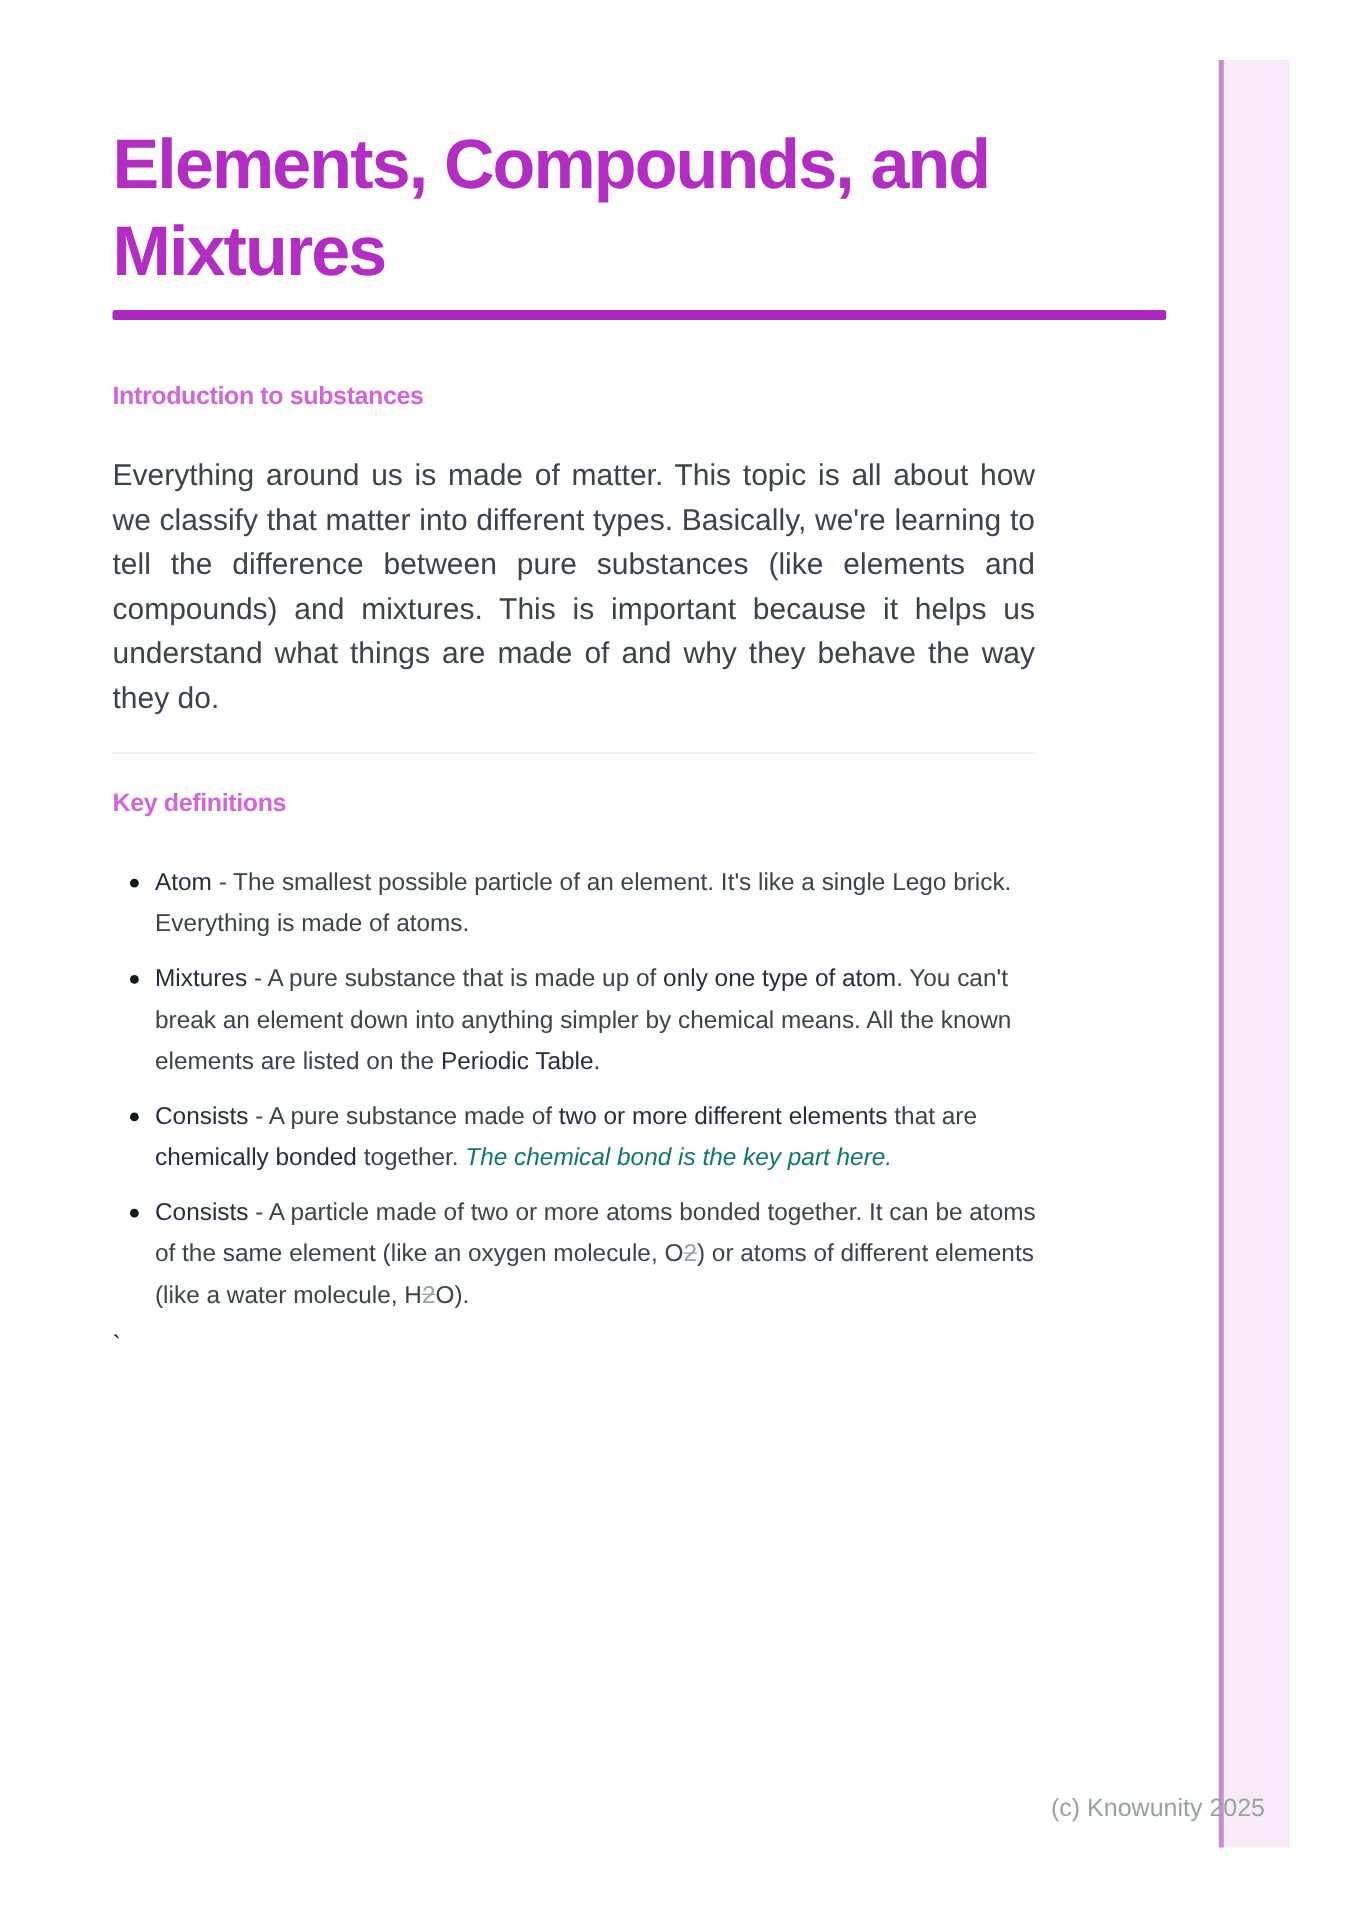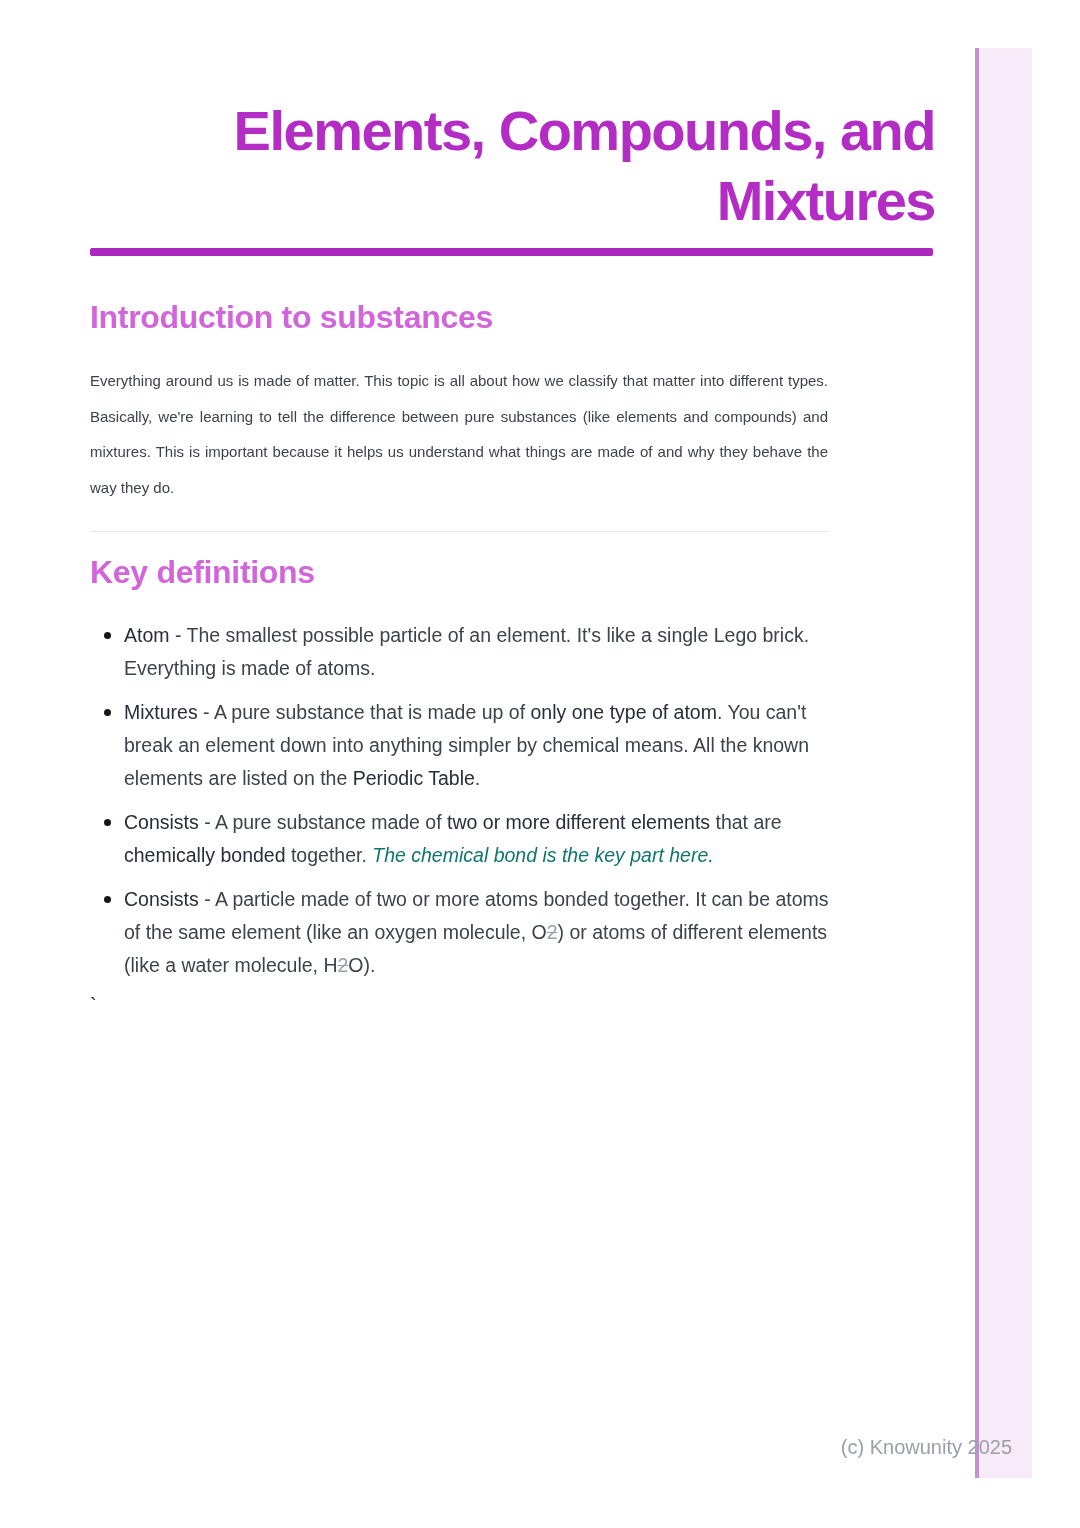--- a/index.html
+++ b/index.html
@@ -28,43 +28,42 @@
     width: 845px;
     z-index: 2;
   }
   h1.page-title {
     margin: 96px 0 0 0;
     font-size: 56px;
     line-height: 70px;
     font-weight: 800;
     letter-spacing: -1.5px;
     color: var(--accent-magenta, #b32cc3);
-    text-align: right;
   }
   .title-rule {
     margin-top: 12px;
     width: 843px;
     height: 8px;
     border-radius: 2px;
     background: var(--rule-magenta, #ab29be);
   }
   h2.section-heading {
     margin: 0;
-    font-size: 32px;
+    font-size: 20px;
     line-height: 28px;
     font-weight: 700;
     letter-spacing: -0.3px;
     color: var(--heading-pink, #d165d9);
   }
   h2.intro-heading { margin-top: 47px; }
   h2.defs-heading  { margin-top: 26px; }
   p.intro-paragraph {
     margin: 32px 0 0 0;
     width: 738px;
-    font-size: 15px;
+    font-size: 24px;
     line-height: 35.5px;
     text-align: justify;
     color: var(--body-text, #3d434b);
   }
   hr.divider {
     margin: 26px 0 0 0;
     width: 738px;
     border: none;
     border-top: 1px solid var(--divider-gray, #e8e8eb);
     height: 0;

